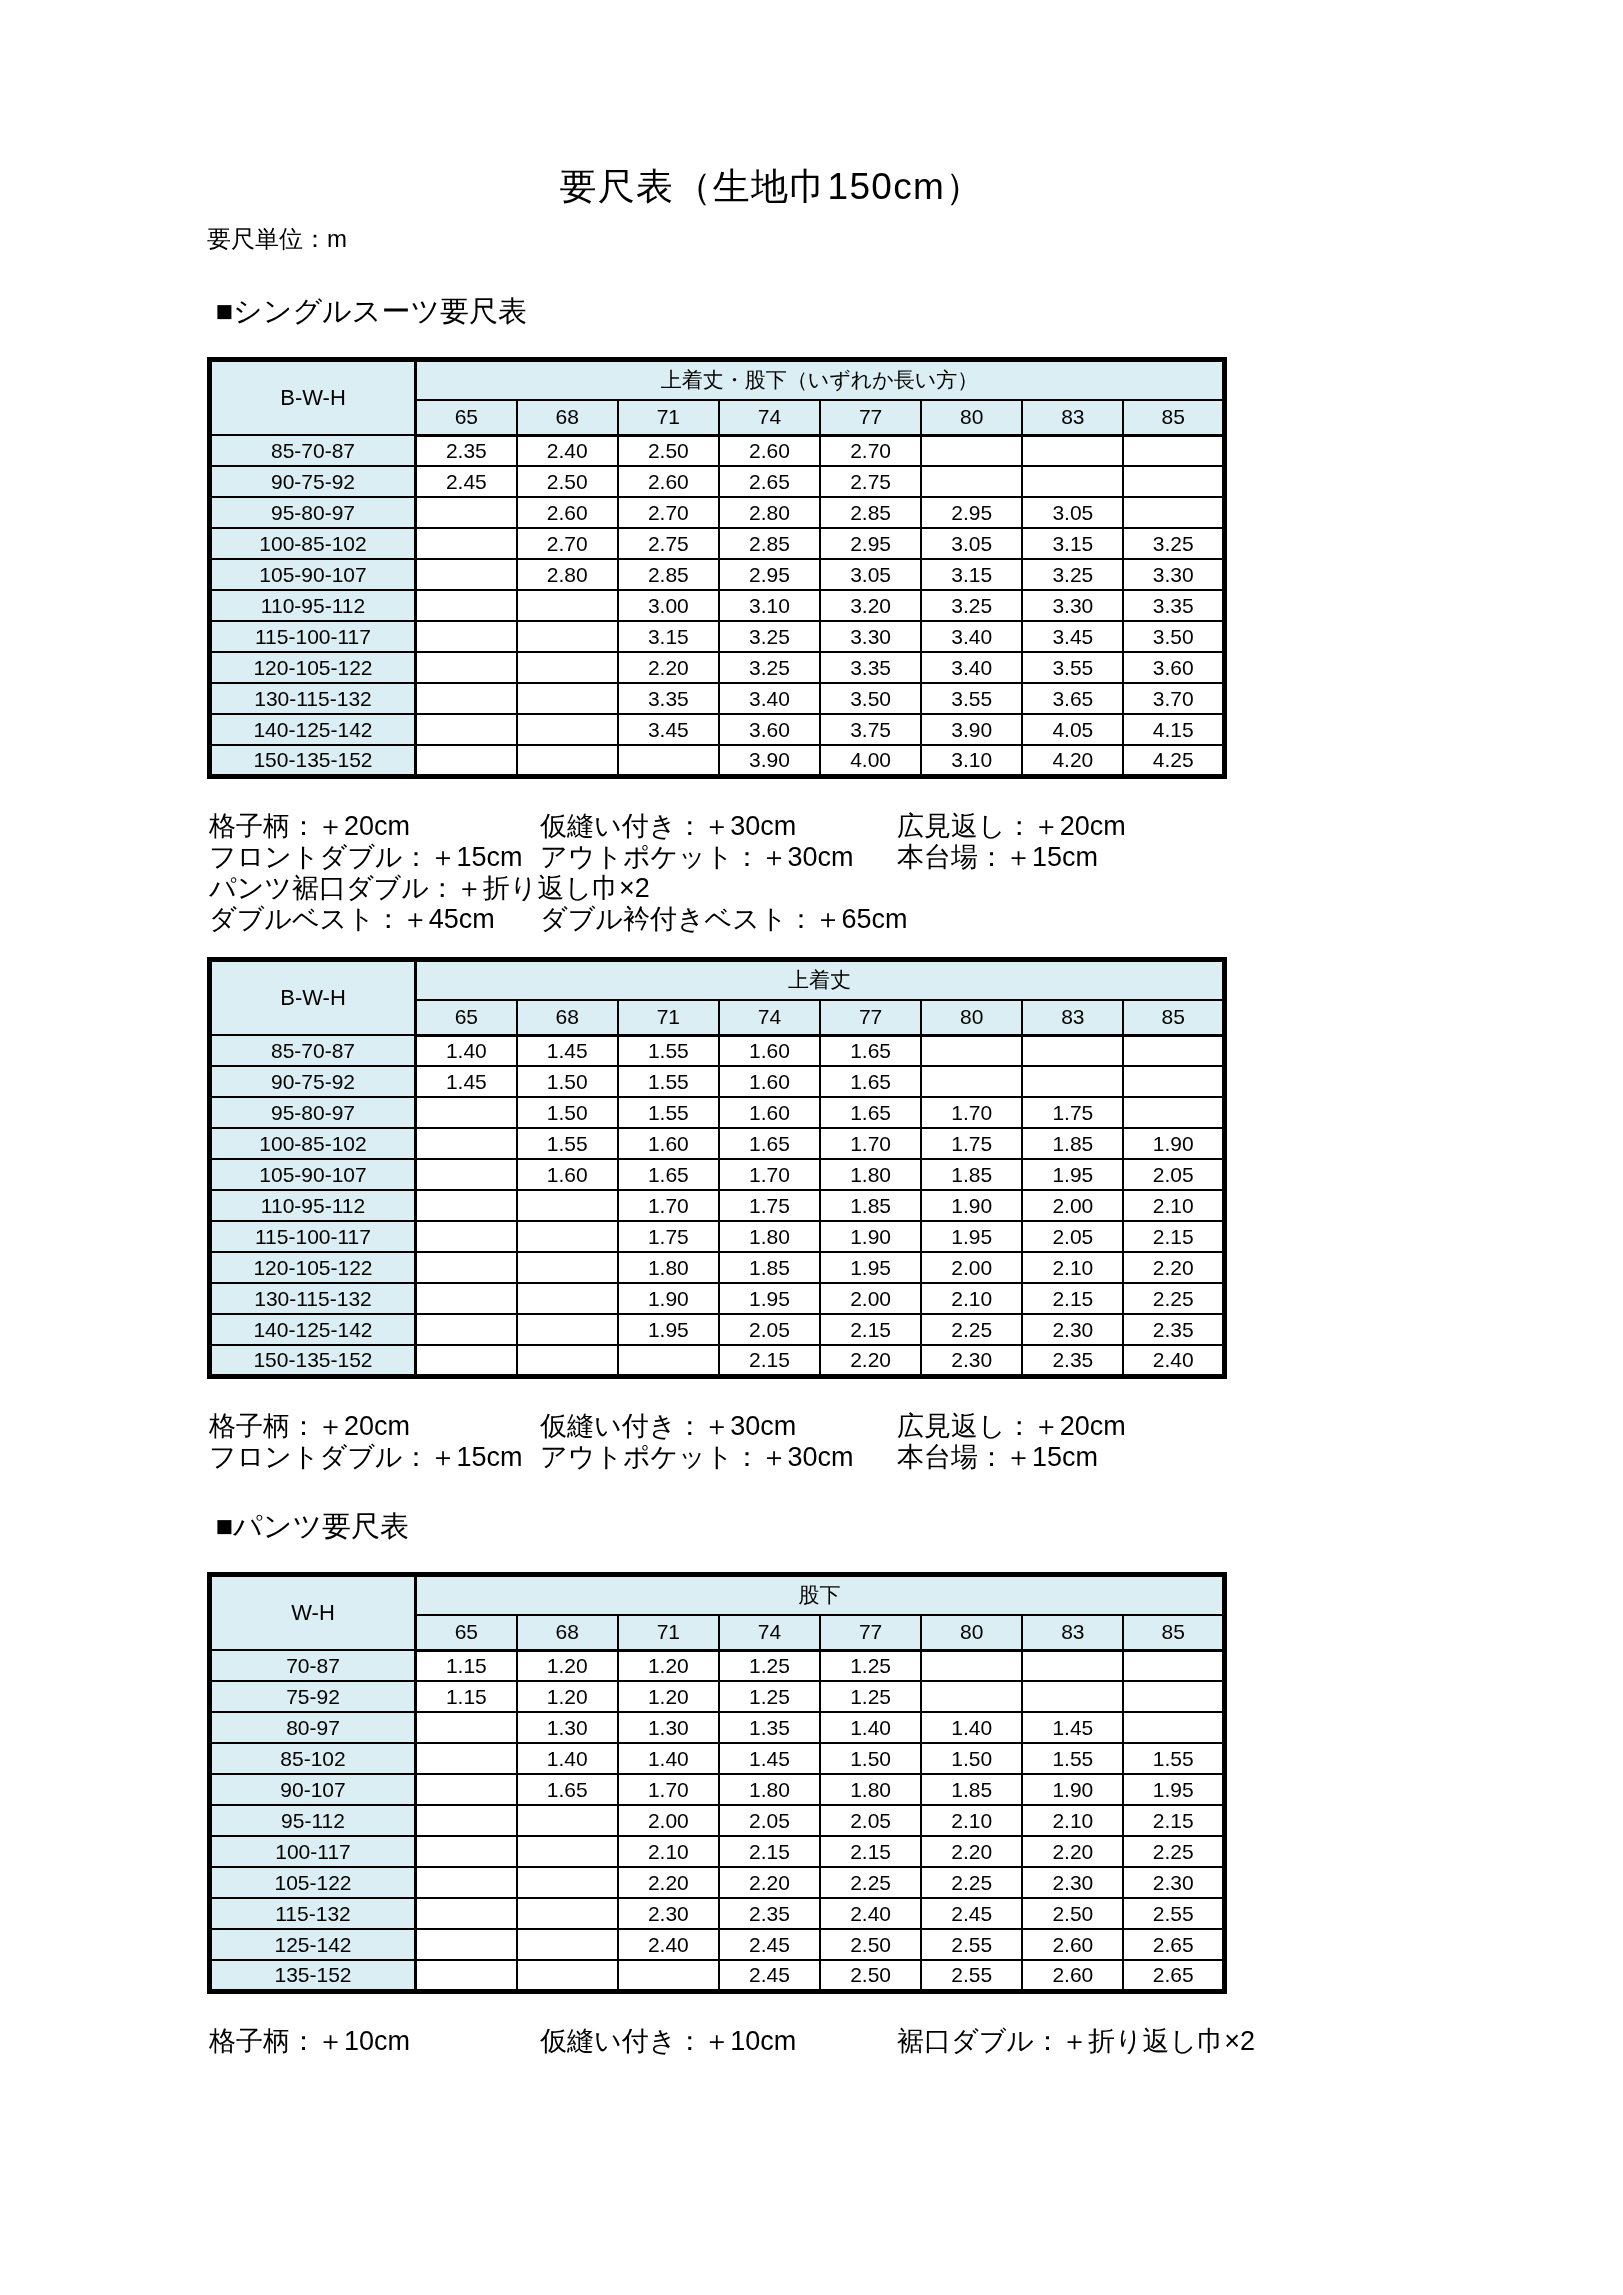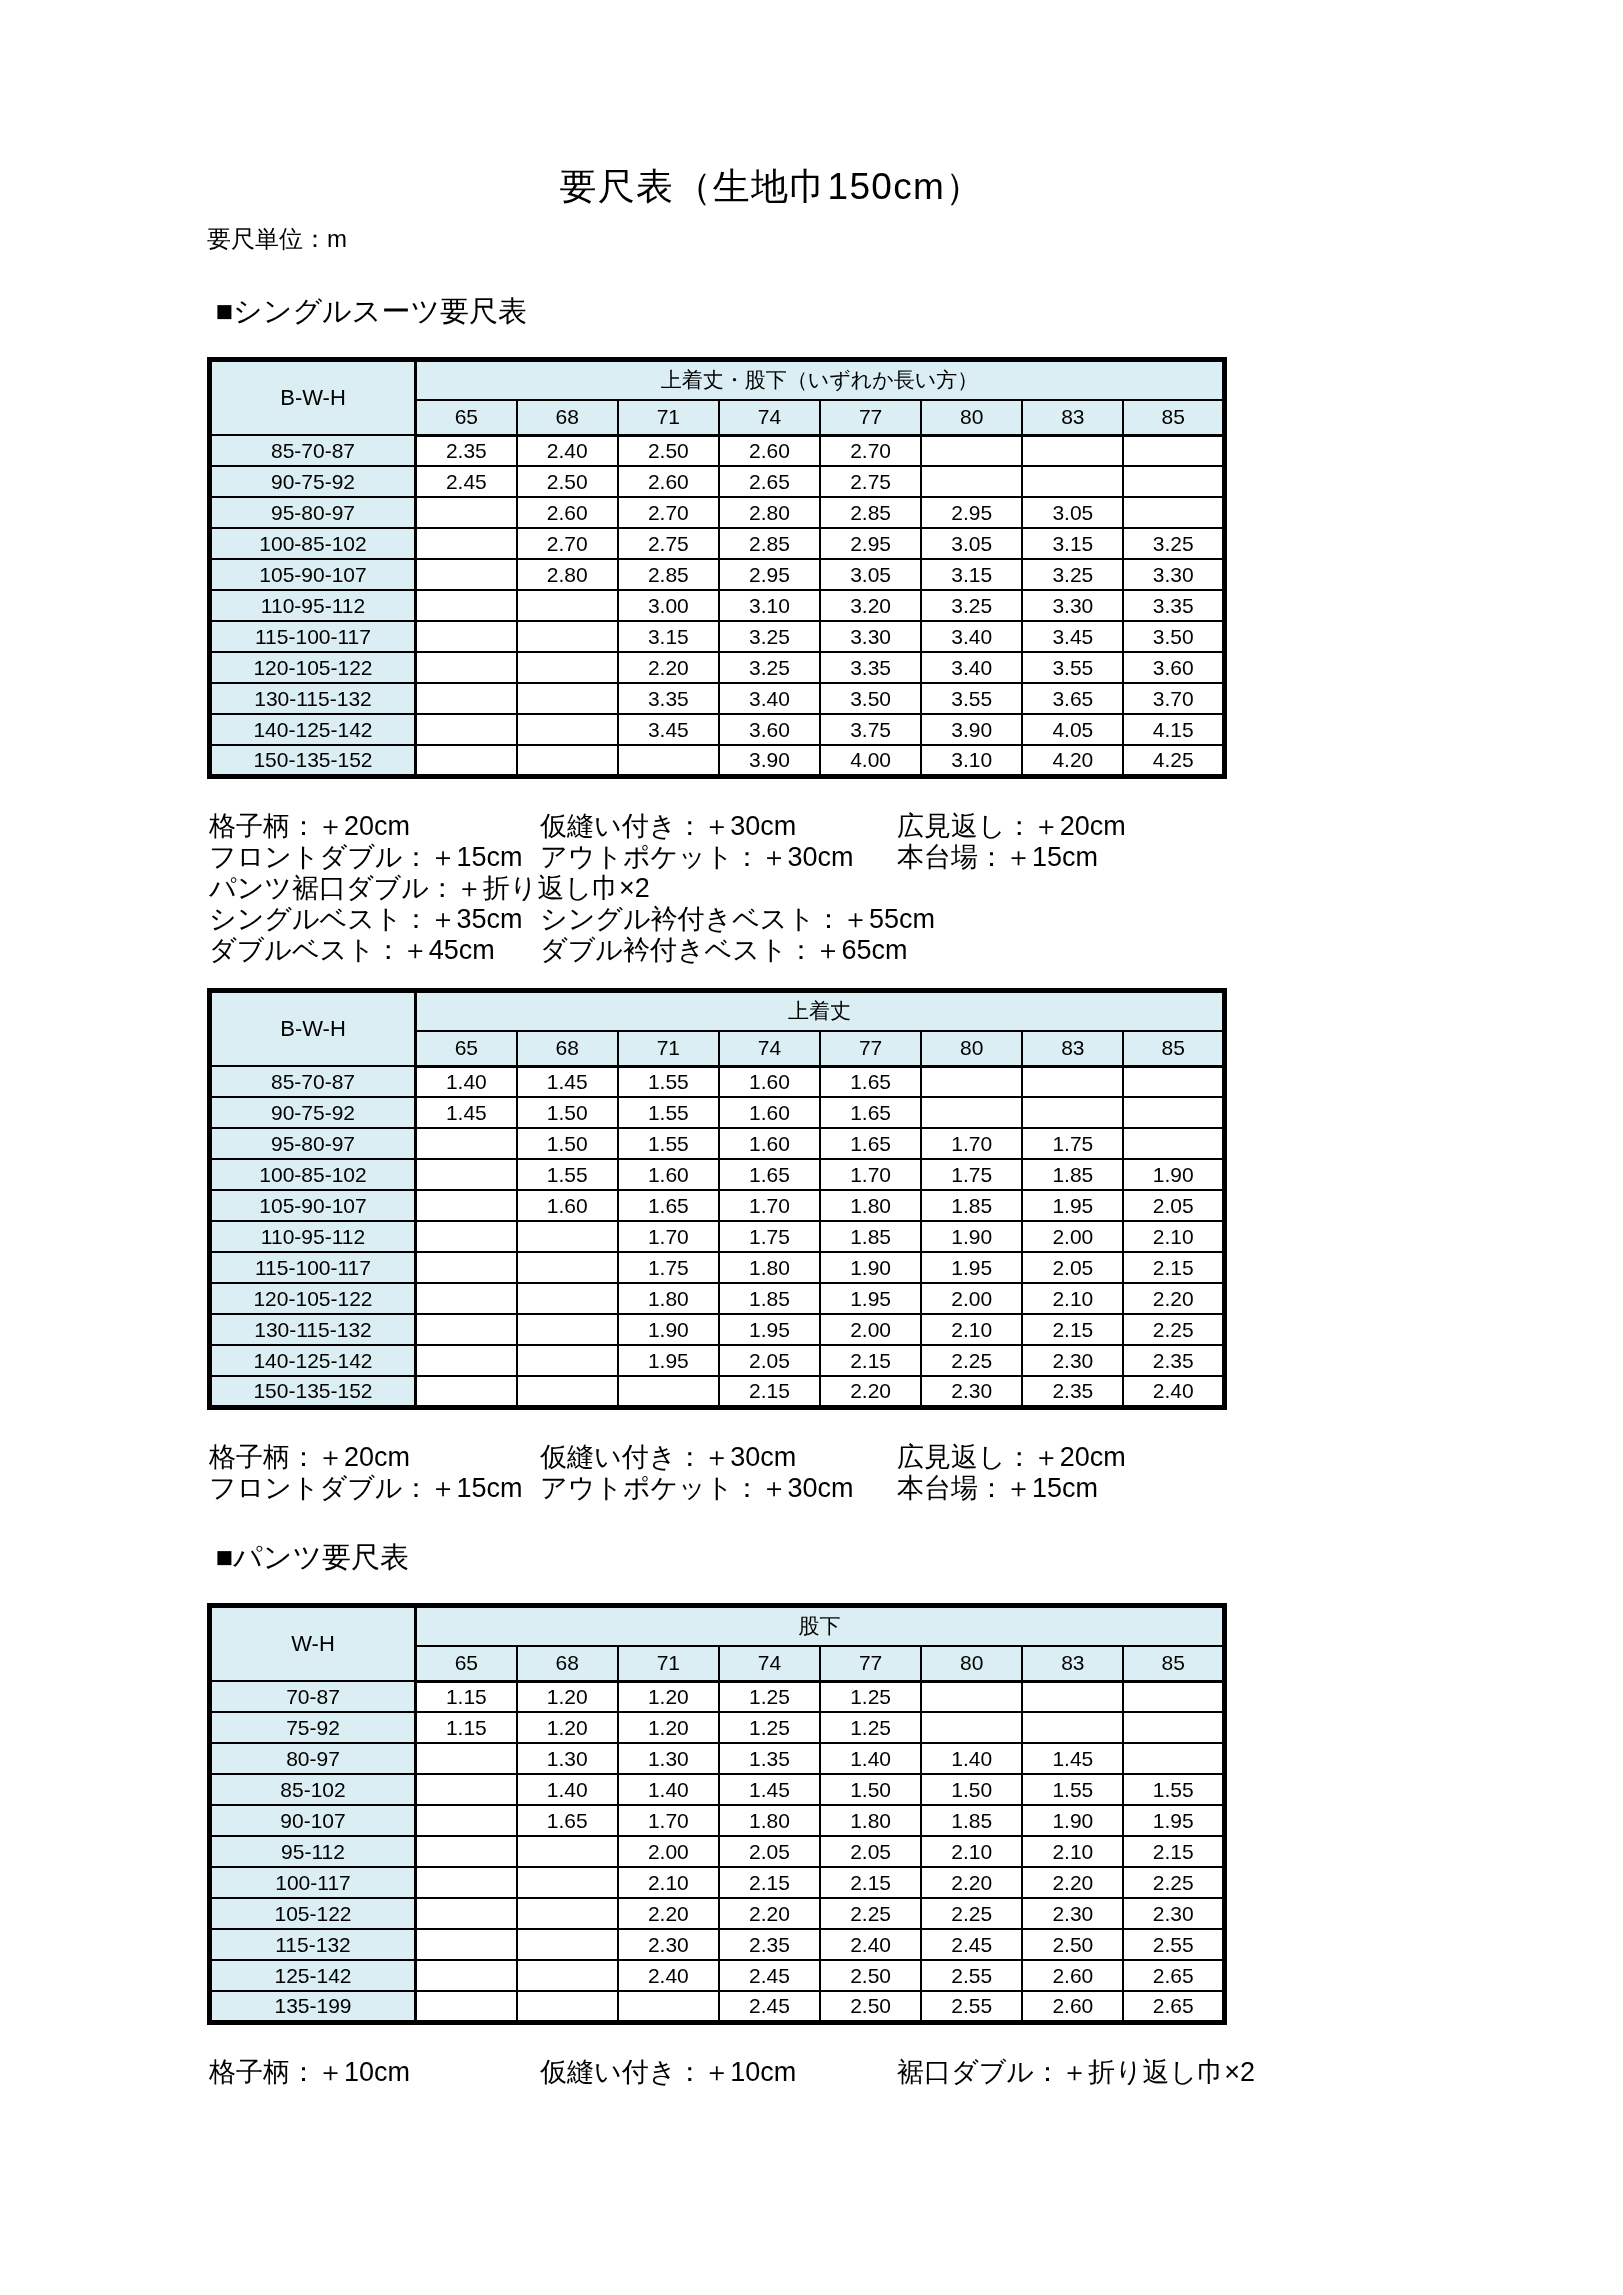--- a/index.html
+++ b/index.html
@@ -201,24 +201,20 @@
           </div>
           <div class="notes-row">
             <span class="note-item">フロントダブル：＋15cm</span>
             <span class="note-item">アウトポケット：＋30cm</span>
             <span class="note-item">本台場：＋15cm</span>
           </div>
           <div class="notes-row">
             <span class="note-item">パンツ裾口ダブル：＋折り返し巾×2</span>
           </div>
           <div class="notes-row">
-            <span class="note-item">シングルベスト：＋35cm</span>
-            <span class="note-item">シングル衿付きベスト：＋55cm</span>
-          </div>
-          <div class="notes-row">
             <span class="note-item">ダブルベスト：＋45cm</span>
             <span class="note-item">ダブル衿付きベスト：＋65cm</span>
           </div>
         </div>
       </section>
       <section class="sec">
         <table class="meas-table">
           <colgroup>
             <col class="label-col">
             <col>
@@ -518,21 +514,21 @@
               <td class="value-cell"></td>
               <td class="value-cell"></td>
               <td class="value-cell">2.40</td>
               <td class="value-cell">2.45</td>
               <td class="value-cell">2.50</td>
               <td class="value-cell">2.55</td>
               <td class="value-cell">2.60</td>
               <td class="value-cell">2.65</td>
             </tr>
             <tr>
-              <td class="row-label">135-199</td>
+              <td class="row-label">135-152</td>
               <td class="value-cell"></td>
               <td class="value-cell"></td>
               <td class="value-cell"></td>
               <td class="value-cell">2.45</td>
               <td class="value-cell">2.50</td>
               <td class="value-cell">2.55</td>
               <td class="value-cell">2.60</td>
               <td class="value-cell">2.65</td>
             </tr>
           </tbody>

